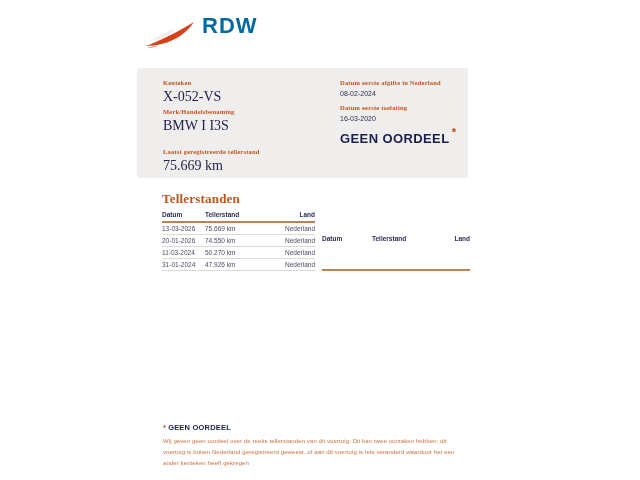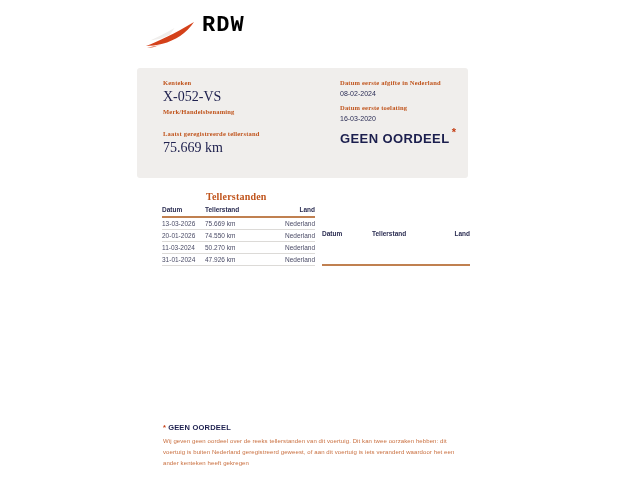--- a/index.html
+++ b/index.html
@@ -3,22 +3,22 @@
 <meta charset="utf-8">
 <style>
   * { margin:0; padding:0; box-sizing:border-box; }
   html,body { width:640px; height:480px; }
   body { font-family:"Liberation Sans", sans-serif; background:#ffffff; position:relative; overflow:hidden; }
 
   .page { position:absolute; inset:0; background:#ffffff; }
 
   
   .logo-mark { position:absolute; left:144px; top:20px; width:52px; height:28px; }
-  .logo-text { position:absolute; left:202px; top:13px; font-family:Liberation Mono, monospace;
-               font-weight:700; font-size:22px; letter-spacing:1px; color:#000000; }
+  .logo-text { position:absolute; left:202px; top:13px; font-family:Liberation Sans, sans-serif;
+               font-weight:700; font-size:22px; letter-spacing:1px; color:#0369a1; }
   .header-right { position:absolute; left:340px; top:12px; width:170px; }
   .report-title { font-family:"Liberation Serif", serif; font-weight:700; font-size:15px; color:#c43c12; }
   .meta-row { display:flex; margin-top:9px; }
   .meta-col-1 { width:50px; }
   .meta-label { font-family:"Liberation Serif", serif; font-weight:700; font-size:6.5px; color:#23265a; line-height:8px; }
   .meta-value { font-size:6.5px; color:#2a2c55; margin-top:2px; line-height:8px; }
 
   
   .card { position:absolute; left:137px; top:68px; width:331px; height:110px;
           background:#f0eeec; border-radius:3px; }
@@ -29,22 +29,22 @@
                  color:#c0541c; line-height:8px; letter-spacing:0.2px; }
   .field-value-lg { font-family:"Liberation Serif", serif; font-size:14px; color:#20224f;
                     line-height:16px; margin-top:2px; }
   .field-value-sm { font-size:7px; color:#2a2c55; line-height:7px; margin-top:3px; margin-bottom:7px; }
   .field-gap { margin-top:14px; }
   .verdict { margin-top:9px; font-weight:700; font-size:13px; letter-spacing:0.4px; color:#1c1f4e; }
   .card-asterisk { position:absolute; right:12px; top:58px; color:#c43c12; font-weight:700; font-size:11px; }
 
   
   .odo-section { position:absolute; left:162px; top:191px; width:308px; }
-  .odo-title { font-family:"Liberation Serif", serif; font-weight:700; font-size:10px;
-               color:#c0541c; letter-spacing:0.2px;margin-left:44px; }
+  .odo-title { font-family:"Liberation Serif", serif; font-weight:700; font-size:13px;
+               color:#c0541c; letter-spacing:0.2px; }
   .tables-row { display:flex; gap:7px; margin-top:4px; }
   table.odo { border-collapse:collapse; table-layout:fixed; }
   table.odo.t-left { width:153px; }
   table.odo.t-right { width:148px; }
   table.odo th { font-weight:700; font-size:6.5px; color:#2b2d52; text-align:left;
                  padding:0 0 2px 0; border-bottom:2px solid #c08050; line-height:8px; }
   table.odo th:last-child { text-align:right; }
   table.odo td { font-size:6.5px; color:#4a4b66; padding:2px 0 2px 0;
                  border-bottom:1px solid #dcdad7; line-height:7px; }
   table.odo td:last-child { text-align:right; }
@@ -71,20 +71,21 @@
 
 
   <section class="card">
     <div class="card-col-left">
       <div class="field">
         <div class="field-label">Kenteken</div>
         <div class="field-value-lg">X-052-VS</div>
       </div>
       <div class="field">
         <div class="field-label">Merk/Handelsbenaming</div>
+        <div class="field-value-lg">BMW I I3S</div>
       </div>
       <div class="field field-gap">
         <div class="field-label">Laatst geregistreerde tellerstand</div>
         <div class="field-value-lg">75.669 km</div>
       </div>
     </div>
 
     <div class="card-col-right">
       <div>
         <div class="field-label">Datum eerste afgifte in Nederland</div>

